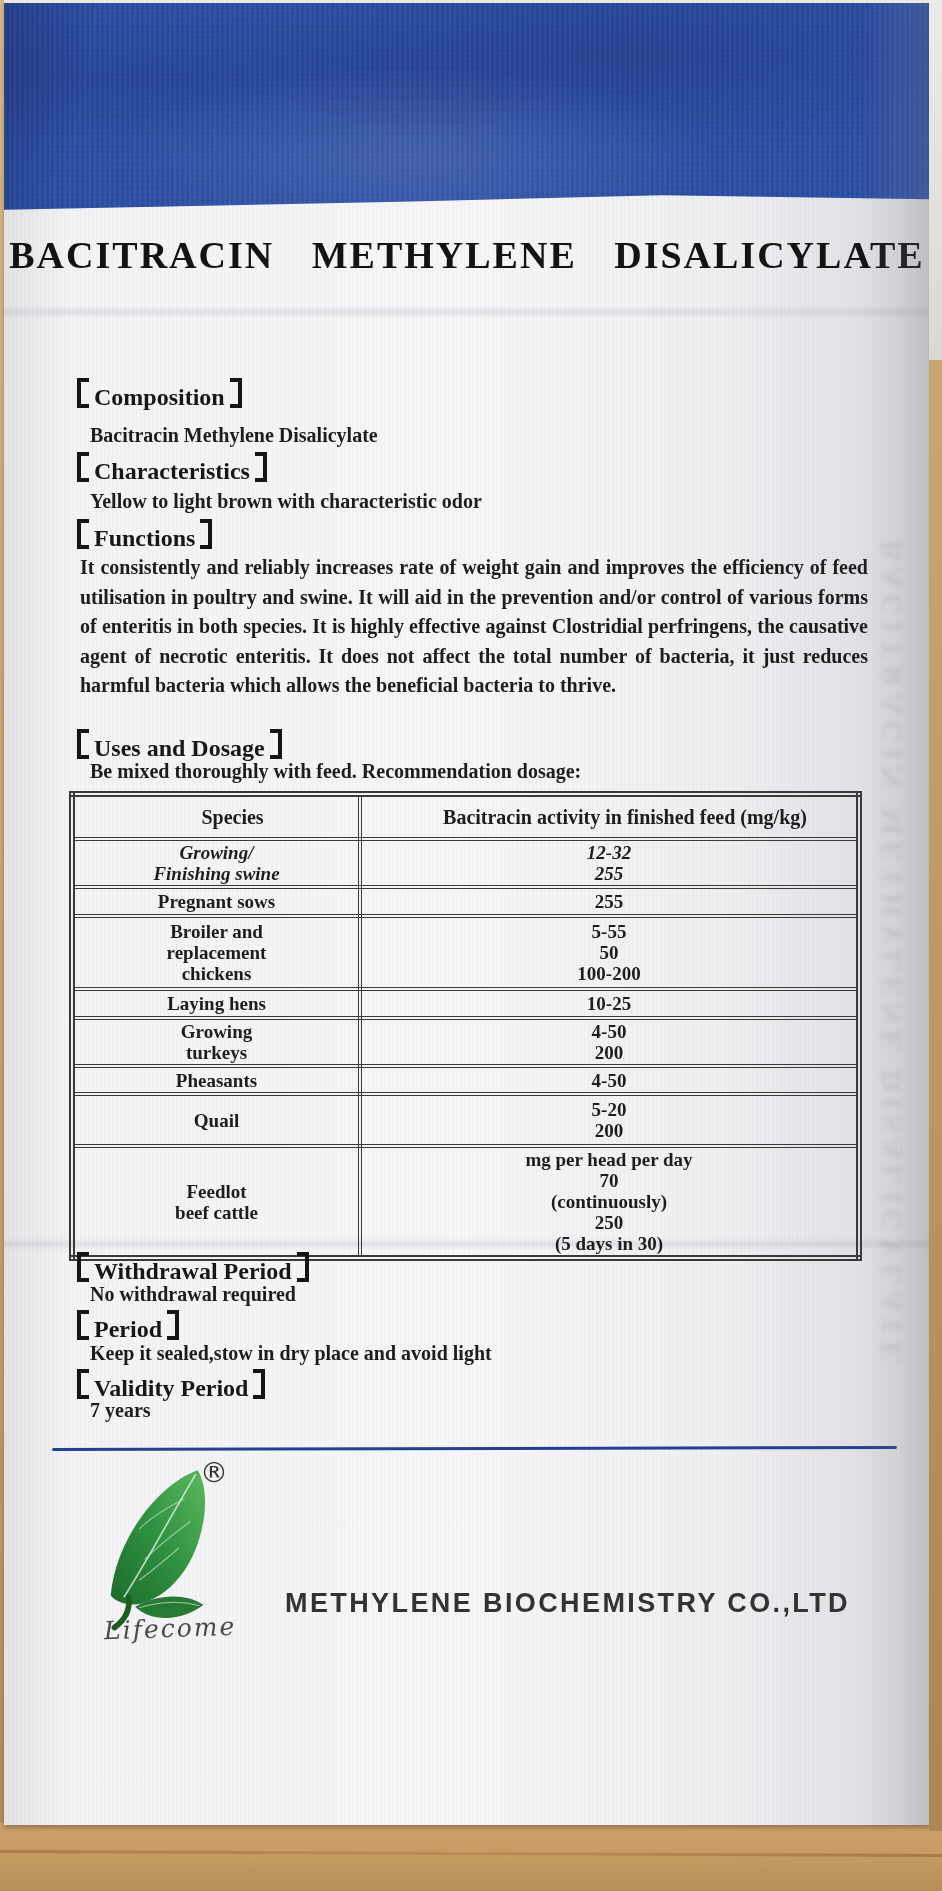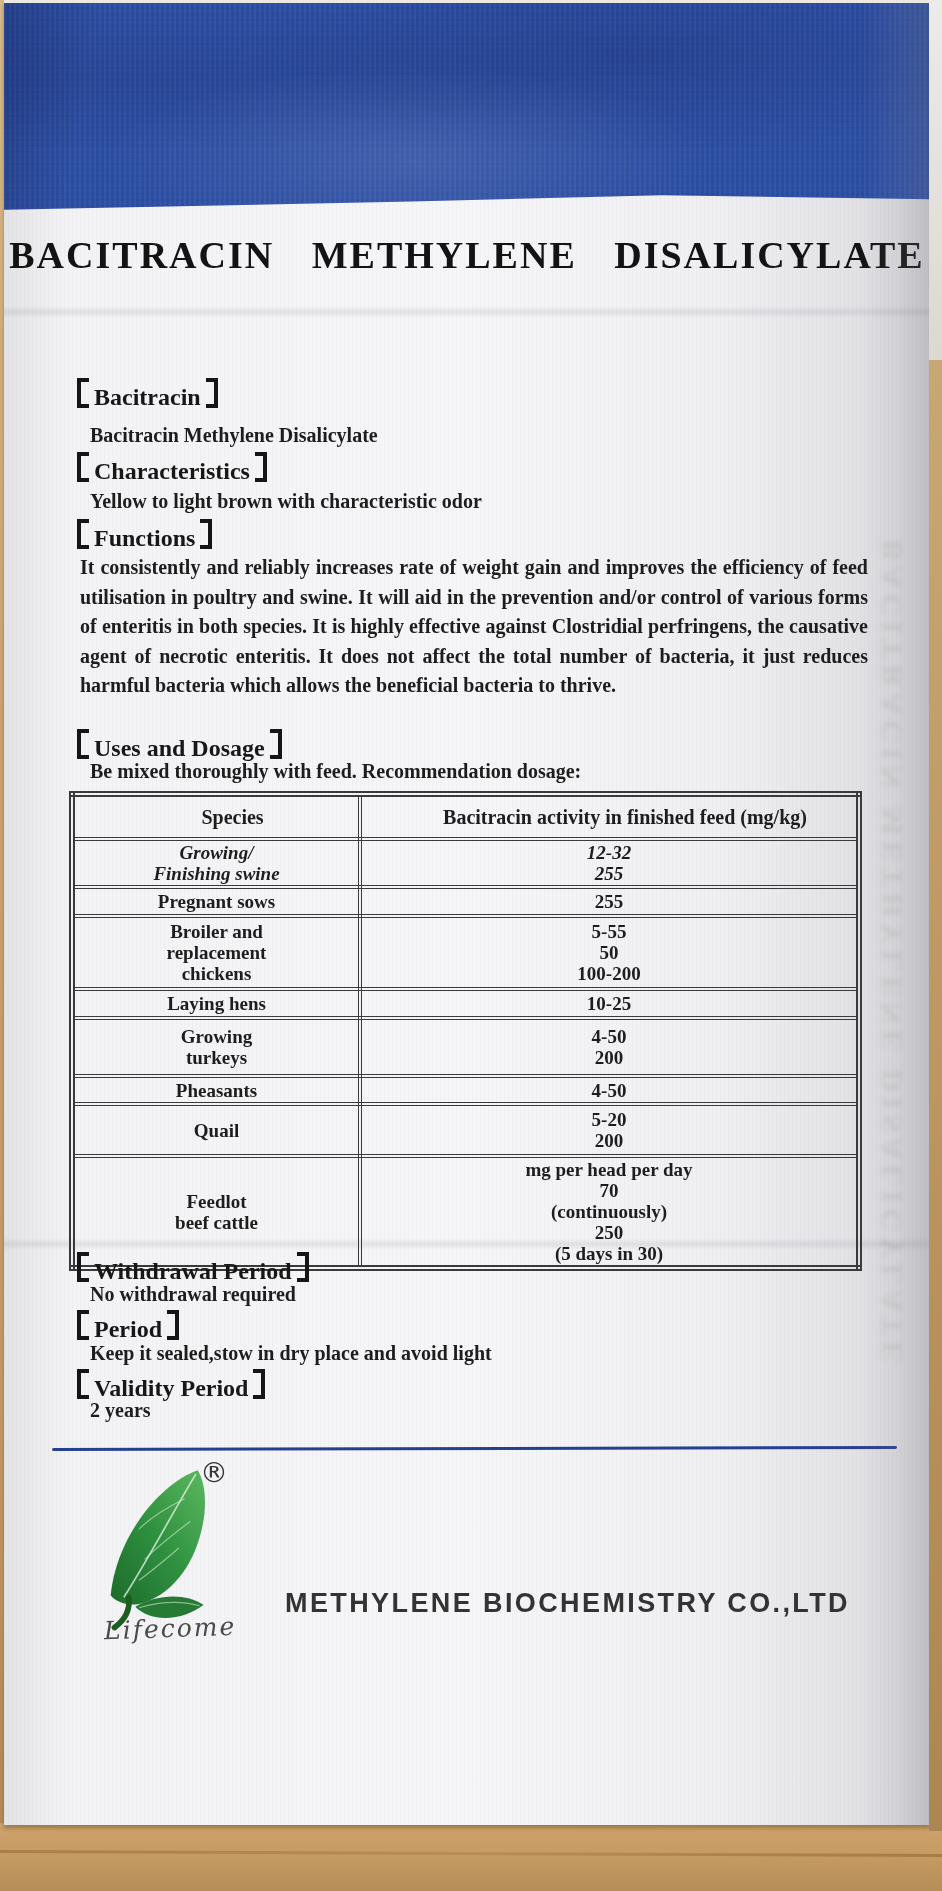--- a/index.html
+++ b/index.html
@@ -56,21 +56,21 @@
     border:6px double #3a3a3a;table-layout:fixed;}
   .dosage th,.dosage td{border:4px double #3a3a3a;text-align:center;vertical-align:middle;
     font-weight:bold;color:#1d1d1d;padding:1px 4px;white-space:pre-line;}
   .dosage th{font-size:20px;height:38px;padding-left:36px;}
   .dosage td{font-size:19px;line-height:21px;}
   .col-species{width:243px;}
   tbody tr:nth-child(1){height:43px;font-style:italic;}
   tbody tr:nth-child(2){height:29px;}
   tbody tr:nth-child(3){height:73px;}
   tbody tr:nth-child(4){height:29px;}
-  tbody tr:nth-child(5){height:58px;}
+  tbody tr:nth-child(5){height:48px;}
   tbody tr:nth-child(6){height:28px;}
   tbody tr:nth-child(7){height:52px;}
   tbody tr:nth-child(8){height:96px;line-height:19px;}
   
   .divider-line{position:absolute;left:48px;top:1447px;width:845px;height:3px;
     background:#24418f;border-radius:2px;transform:rotate(-.15deg);}
   .leaf-logo{position:absolute;left:82px;top:1462px;}
   .reg-mark{position:absolute;left:196px;top:1456px;font-size:28px;color:#333;
     font-family:"DejaVu Sans","Liberation Sans",sans-serif;}
   .logo-caption{position:absolute;left:100px;top:1614px;font-size:25px;font-style:italic;
@@ -93,21 +93,21 @@
 
   <div class="bag">
     <div class="blue-band"></div>
     <div class="crease-h" style="top:306px"></div>
     <div class="crease-h" style="top:1238px"></div>
     <div class="ghost-print">BACITRACIN METHYLENE DISALICYLATE</div>
 
     <h1 class="title">BACITRACIN METHYLENE DISALICYLATE</h1>
 
     <div class="sec-head" style="top:378px">
-      <span class="lbr"></span><span>Bacitracin</span><span class="rbr"></span>
+      <span class="lbr"></span><span>Composition</span><span class="rbr"></span>
     </div>
     <div class="sec-body" style="top:424px">Bacitracin Methylene Disalicylate</div>
 
     <div class="sec-head" style="top:452px">
       <span class="lbr"></span><span>Characteristics</span><span class="rbr"></span>
     </div>
     <div class="sec-body" style="top:490px">Yellow to light brown with characteristic odor</div>
 
     <div class="sec-head" style="top:519px">
       <span class="lbr"></span><span>Functions</span><span class="rbr"></span>
@@ -182,21 +182,21 @@
     <div class="sec-body" style="top:1283px">No withdrawal required</div>
 
     <div class="sec-head" style="top:1310px">
       <span class="lbr"></span><span>Period</span><span class="rbr"></span>
     </div>
     <div class="sec-body" style="top:1342px">Keep it sealed,stow in dry place and avoid light</div>
 
     <div class="sec-head" style="top:1369px">
       <span class="lbr"></span><span>Validity Period</span><span class="rbr"></span>
     </div>
-    <div class="sec-body" style="top:1399px">2 years</div>
+    <div class="sec-body" style="top:1399px">7 years</div>
 
     <div class="divider-line"></div>
 
     <div class="leaf-logo">
       <svg width="180" height="172" viewBox="0 0 190 180">
         <defs>
           <linearGradient id="lg" x1="0" y1="1" x2="1" y2="0">
             <stop offset="0" stop-color="#1c6b2a"></stop>
             <stop offset="0.5" stop-color="#2f9140"></stop>
             <stop offset="1" stop-color="#5cb85f"></stop>

